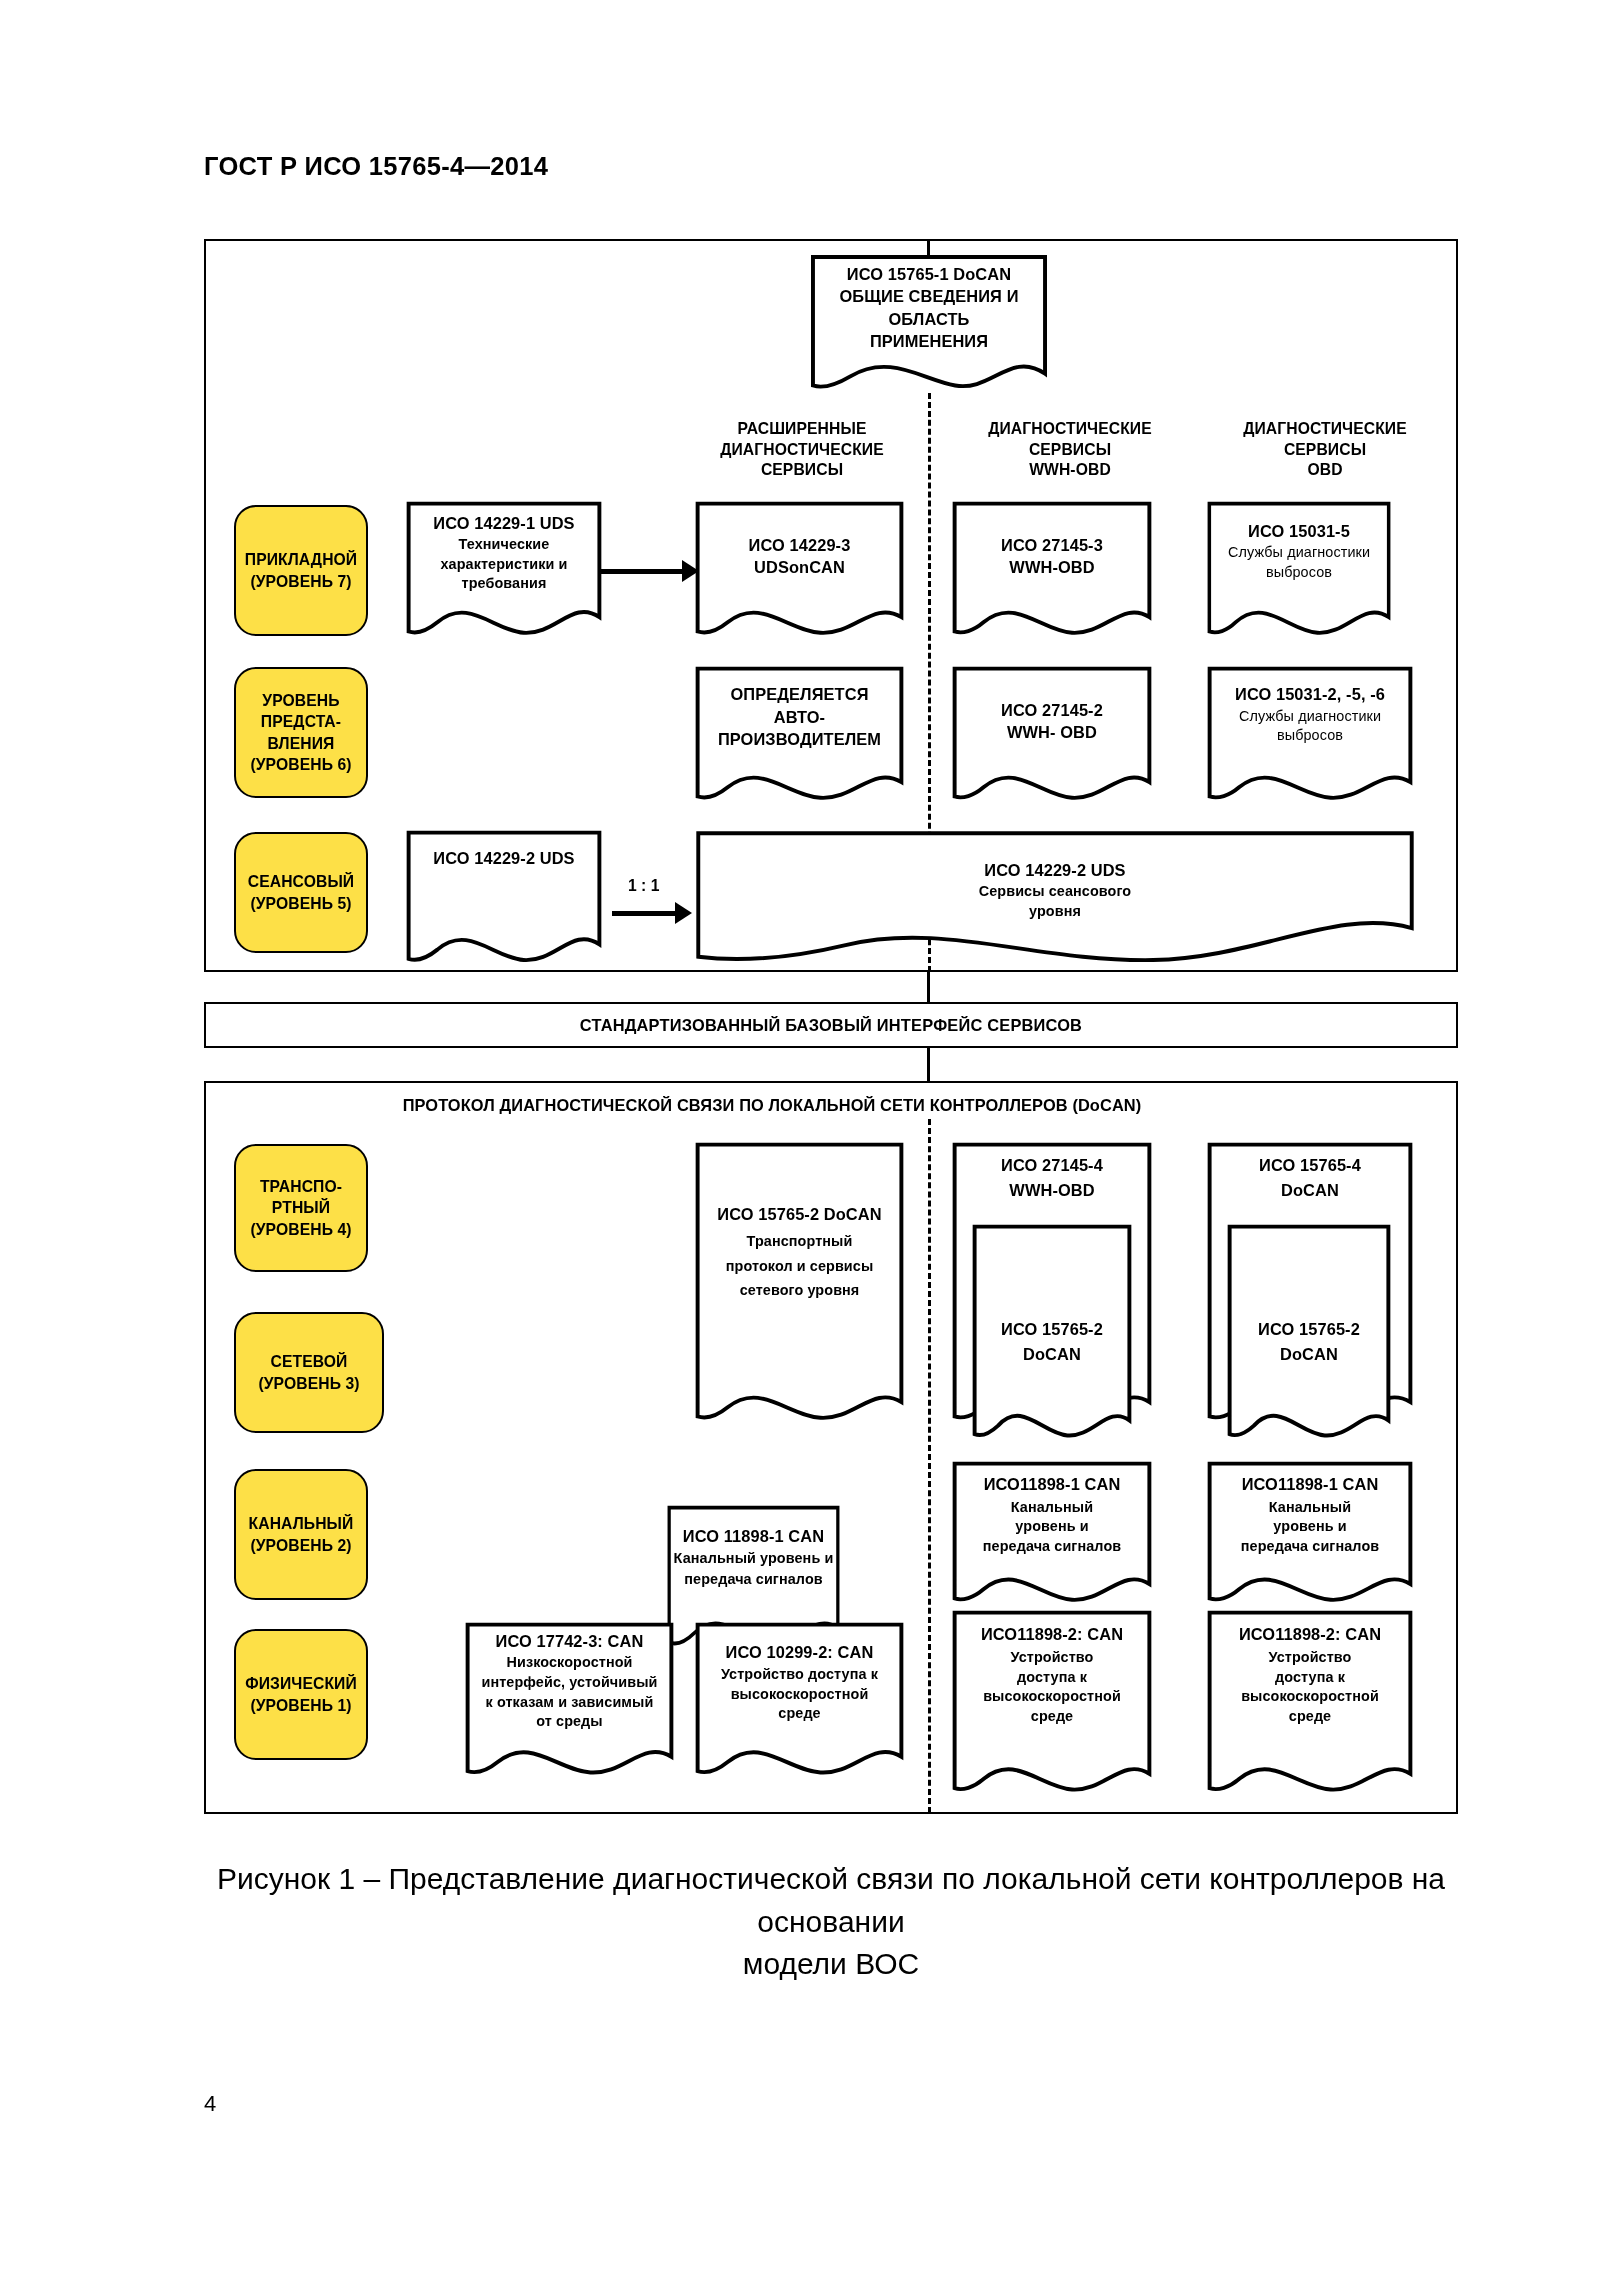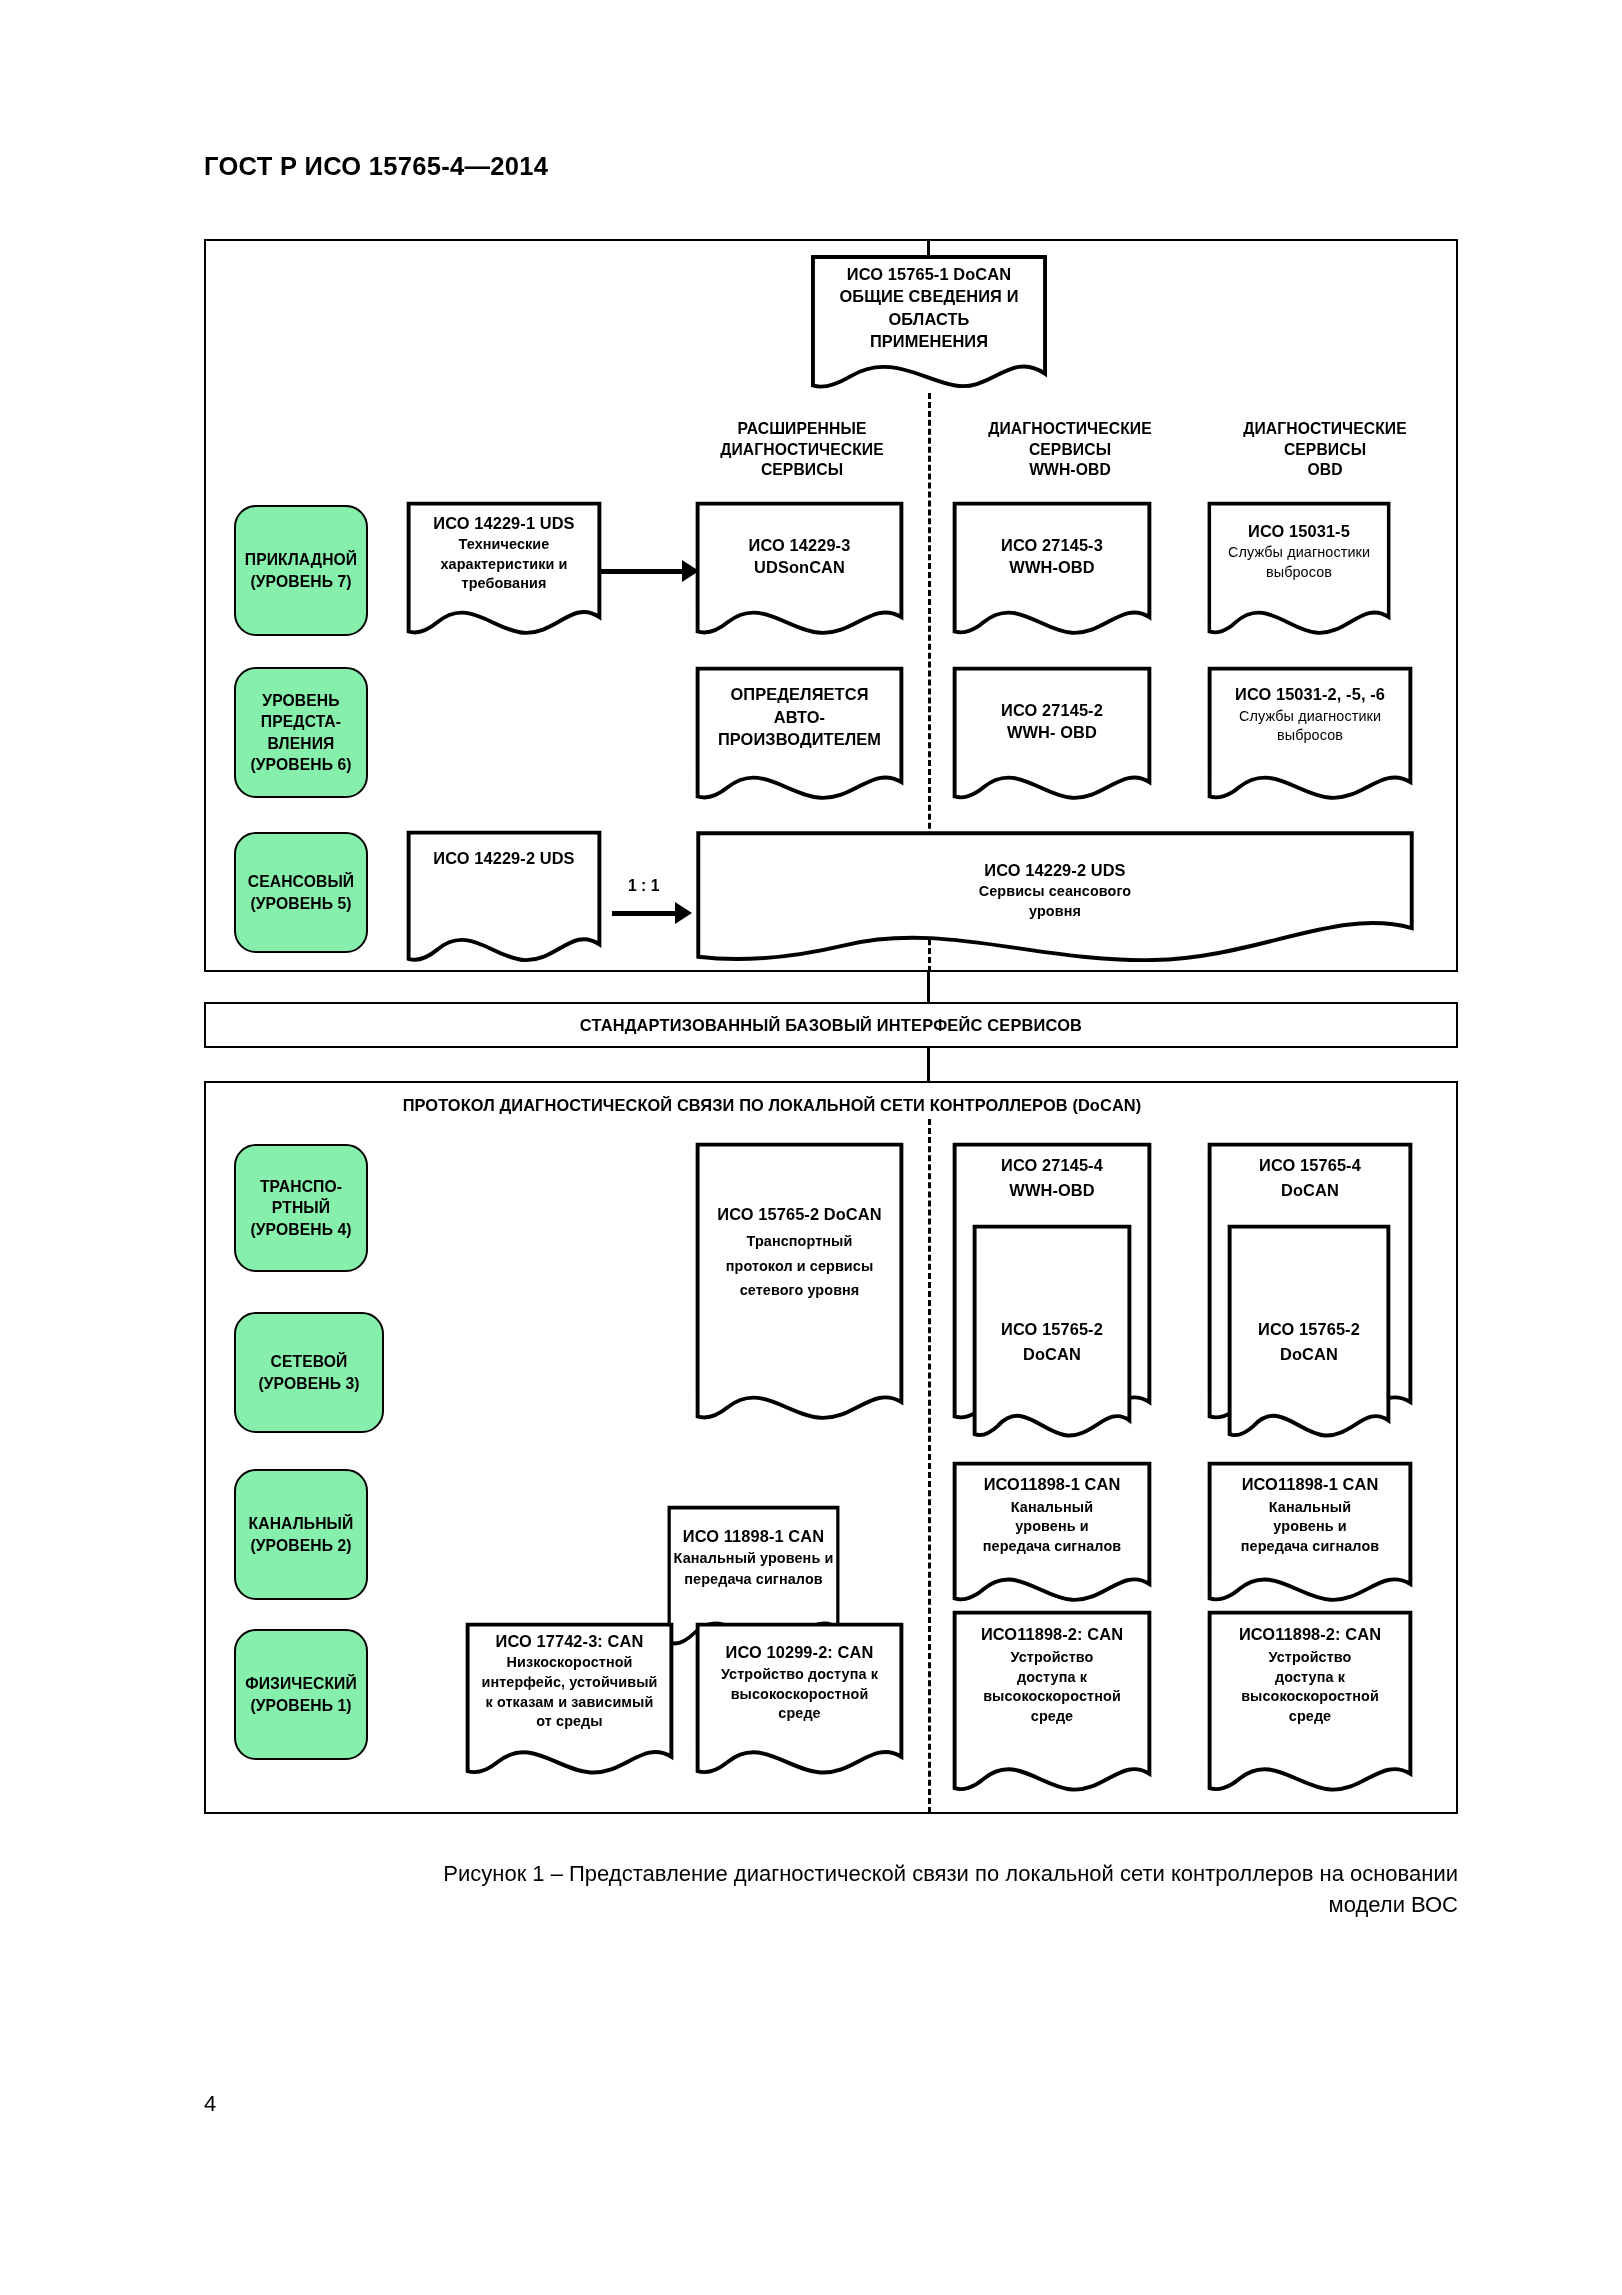--- a/index.html
+++ b/index.html
@@ -50,21 +50,21 @@
   }
 
   
   .col-head{
     position:absolute;text-align:center;
     font-size:15.7px;font-weight:bold;line-height:1.32;letter-spacing:0.1px;
   }
 
   
   .layer-pill{
-    position:absolute;border:2.6px solid #000;border-radius:22px;background:#86efac;
+    position:absolute;border:2.6px solid #000;border-radius:22px;background:#fde047;
     box-sizing:border-box;display:flex;align-items:center;justify-content:center;
     text-align:center;font-size:15.7px;font-weight:bold;line-height:1.35;
     letter-spacing:0.1px;padding:2.6px;
   }
 
   
   .torn{position:absolute;}
   .torn svg{position:absolute;left:0;top:0;width:100%;height:100%;}
   .torn .txt{
     position:absolute;left:0;right:0;
@@ -80,21 +80,21 @@
   .arrow-head{
     position:absolute;width:0;height:0;
     border-top:11px solid transparent;border-bottom:11px solid transparent;
     border-left:17px solid #000;
   }
   .arrow-label{position:absolute;font-size:15.7px;font-weight:bold;}
 
   
   .caption{
     position:absolute;left:204px;top:1858px;width:1254px;
-    text-align:right;font-size:22px;line-height:1.42;
+    text-align:center;font-size:30px;line-height:1.42;
   }
 </style>
 </head>
 <body>
 
 <div class="page">
 
   <div class="running-head">ГОСТ Р ИСО 15765-4—2014</div>
 
   <div class="frame" id="frame-upper"></div>

